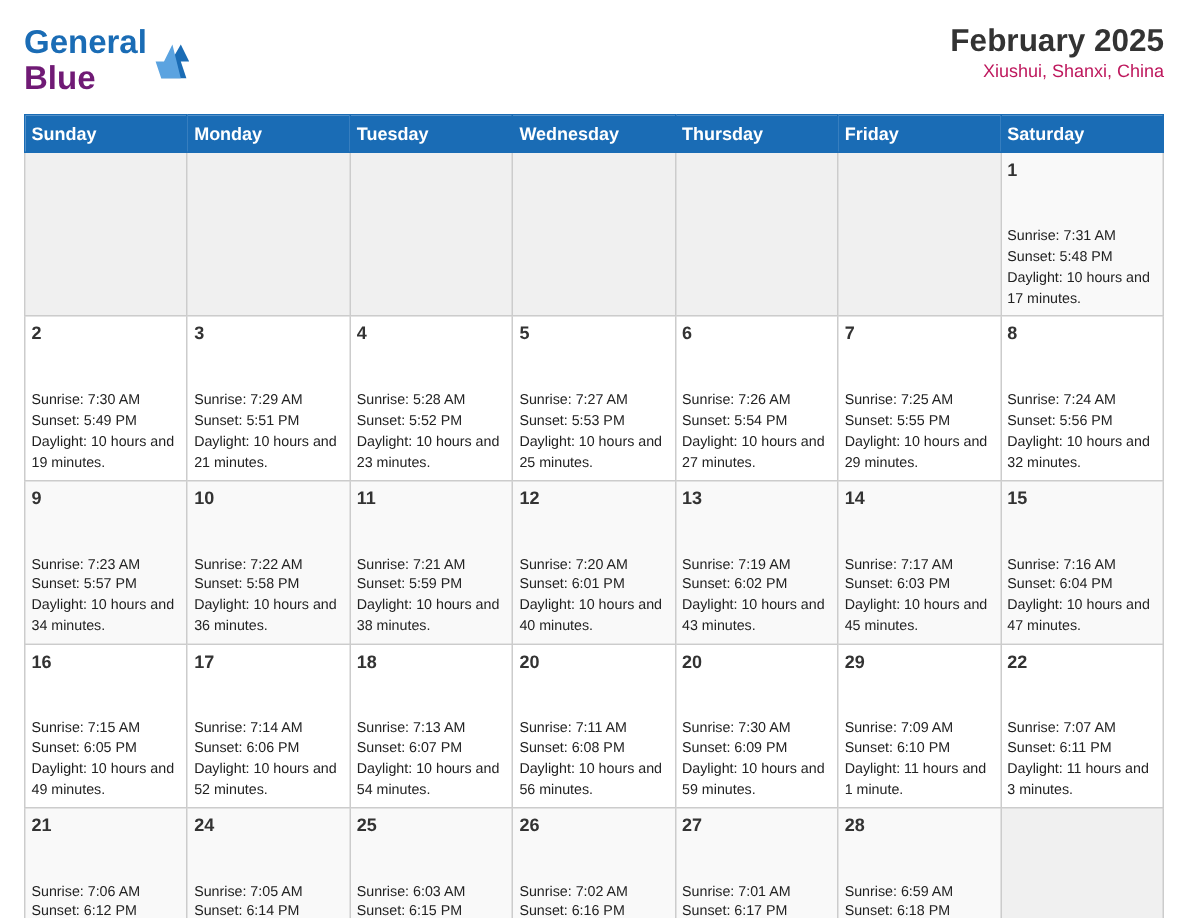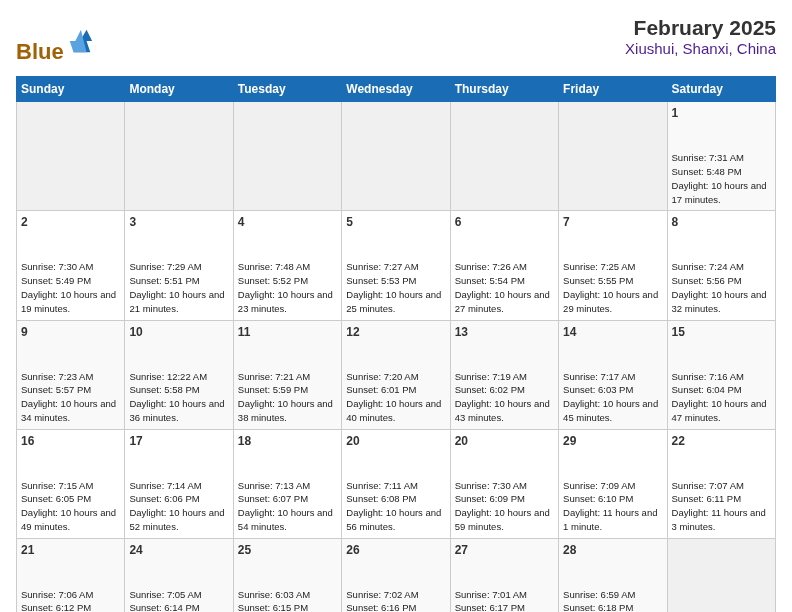--- a/index.html
+++ b/index.html
@@ -36,22 +36,22 @@
     }
     .title-block {
       text-align: right;
     }
     .calendar-title {
       font-size: 21px;
       font-weight: bold;
       color: #333;
     }
     .calendar-subtitle {
-      font-size: 15px;
-      color: #4c1d95;
+      font-size: 12px;
+      color: #be185d;
     }
     table {
       width: 100%;
       border-collapse: collapse;
       table-layout: fixed;
     }
     thead th {
       background: #1a6cb5;
       color: #fff;
       font-size: 12px;
@@ -88,22 +88,22 @@
       background: #f0f0f0 !important;
     }
   </style>
 </head>
 <body>
 
 <div class="header">
   <div class="logo">
     <div>
       <div class="logo-text">
-        <br>
-        <span style="color:#a16207;">Blue</span>
+        <span>General</span><br>
+        <span style="color:#701a75;">Blue</span>
       </div>
     </div>
     <svg class="logo-icon" viewBox="0 0 30 30">
       <polygon points="8,28 22,4 28,16 22,16 26,28" fill="#1a6cb5"></polygon>
       <polygon points="8,28 4,16 10,16 16,4 22,28" fill="#5ba3e0"></polygon>
     </svg>
   </div>
   <div class="title-block">
     <div class="calendar-title">February 2025</div>
     <div class="calendar-subtitle">Xiushui, Shanxi, China</div>
@@ -148,21 +148,21 @@
         </td>
         <td>
           <span class="day-num">3</span>
           <div class="day-info">Sunrise: 7:29 AM
 Sunset: 5:51 PM
 Daylight: 10 hours
 and 21 minutes.</div>
         </td>
         <td>
           <span class="day-num">4</span>
-          <div class="day-info">Sunrise: 7:48 AM
+          <div class="day-info">Sunrise: 5:28 AM
 Sunset: 5:52 PM
 Daylight: 10 hours
 and 23 minutes.</div>
         </td>
         <td>
           <span class="day-num">5</span>
           <div class="day-info">Sunrise: 7:27 AM
 Sunset: 5:53 PM
 Daylight: 10 hours
 and 25 minutes.</div>
@@ -192,21 +192,21 @@
       <tr>
         <td>
           <span class="day-num">9</span>
           <div class="day-info">Sunrise: 7:23 AM
 Sunset: 5:57 PM
 Daylight: 10 hours
 and 34 minutes.</div>
         </td>
         <td>
           <span class="day-num">10</span>
-          <div class="day-info">Sunrise: 12:22 AM
+          <div class="day-info">Sunrise: 7:22 AM
 Sunset: 5:58 PM
 Daylight: 10 hours
 and 36 minutes.</div>
         </td>
         <td>
           <span class="day-num">11</span>
           <div class="day-info">Sunrise: 7:21 AM
 Sunset: 5:59 PM
 Daylight: 10 hours
 and 38 minutes.</div>

